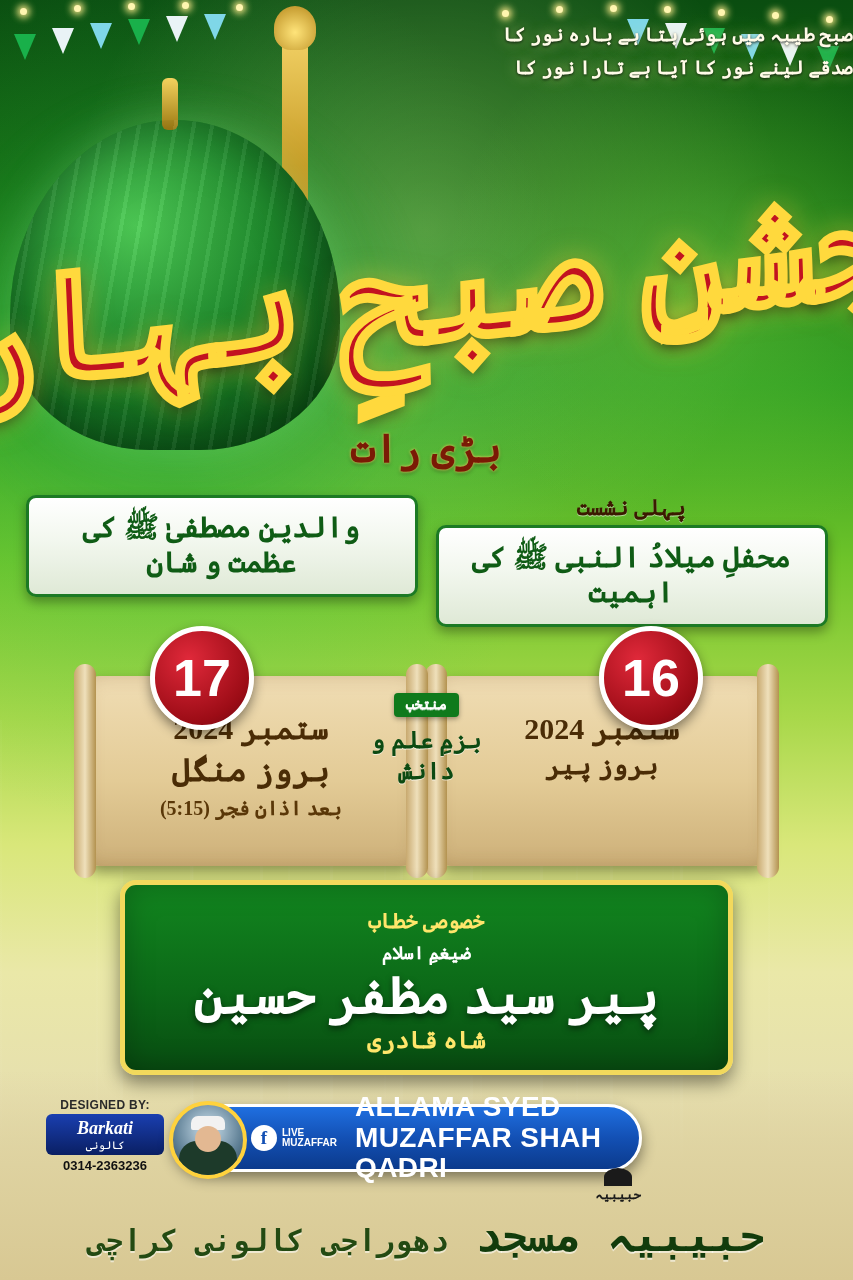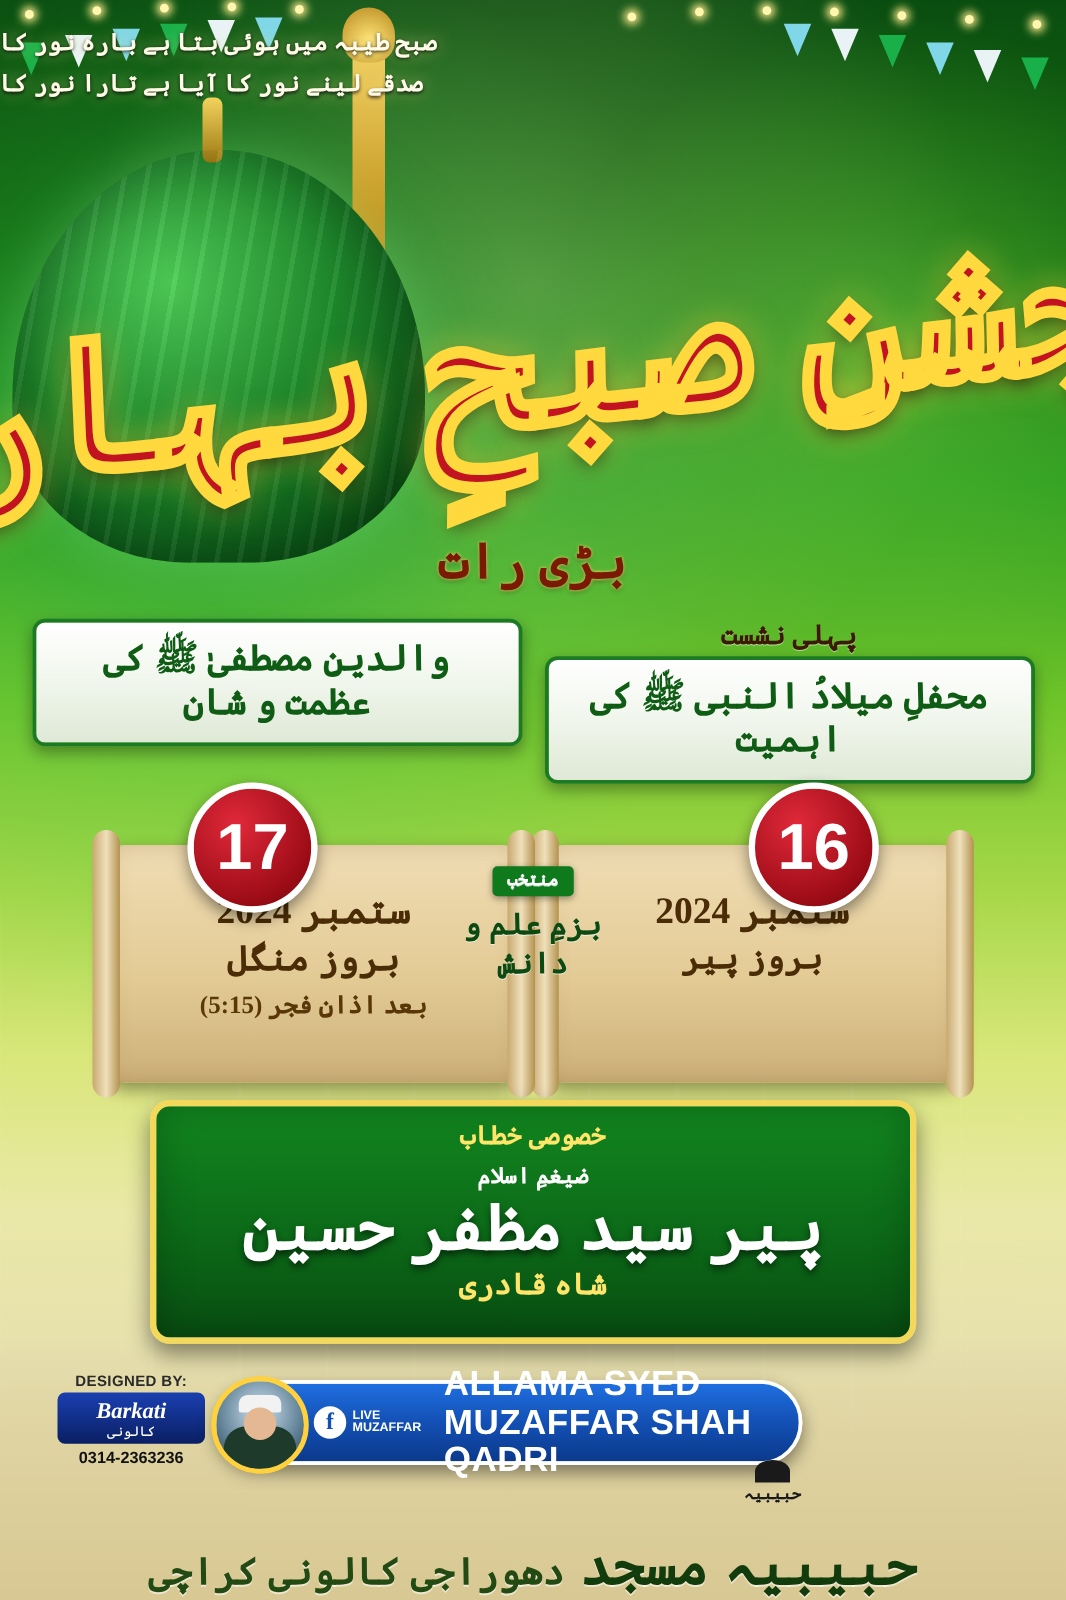--- a/index.html
+++ b/index.html
@@ -86,21 +86,21 @@
   .flag.alt { border-top-color:#e9f3f6; }
   .flag.alt2 { border-top-color:#7fd7e8; }
   .bulb {
     position:absolute; width:7px; height:7px; border-radius:50%;
     background:#fff6b0; box-shadow:0 0 7px 3px rgba(255,236,140,.95);
   }
 
   
   .couplet {
     position:absolute; top:18px; left:0; width:853px;
-    text-align:left; direction:rtl;
+    text-align:right; direction:rtl;
     color:#fffbe8; font-size:19px; line-height:1.75;
     text-shadow: 0 1px 3px rgba(0,0,0,.75), 0 0 14px rgba(255,240,150,.55);
     font-family:"Liberation Serif", serif; font-weight:bold;
   }
 
   
   .title-wrap {
     position:absolute; top:110px; left:0; width:853px; height:360px;
     display:flex; align-items:center; justify-content:center;
   }
@@ -206,22 +206,22 @@
   
   .speaker-panel {
     position:absolute; top:880px; left:120px; width:613px; height:195px;
     background: linear-gradient(180deg,#12861f 0%, #0c6a18 55%, #084d11 100%);
     border:5px solid #f2d95c;
     border-radius:16px;
     box-shadow: 0 8px 18px rgba(0,0,0,.45), inset 0 0 30px rgba(0,0,0,.25);
     direction:rtl; text-align:center;
   }
   .speaker-kicker {
-    margin-top:11px; color:#ffe66b; font-size:21px; font-weight:bold;
-    font-family:Liberation Sans, sans-serif;
+    margin-top:24px; color:#ffe66b; font-size:21px; font-weight:bold;
+    font-family:Liberation Serif, serif;
   }
   .speaker-title {
     color:#ffffff; font-size:18px; font-weight:bold; margin-top:8px;
     font-family:"Liberation Serif", serif;
   }
   .speaker-name {
     color:#ffffff; font-size:52px; font-weight:bold; line-height:1.15;
     margin-top:2px; font-family:"Liberation Serif", serif;
     text-shadow: 0 3px 6px rgba(0,0,0,.5);
   }
@@ -283,23 +283,23 @@
     font-family:"Liberation Serif", serif;
   }
   .fb-text { color:#ffffff; font-size:10px; font-weight:bold; line-height:1.05; }
   .live-names {
     color:#ffffff; font-weight:bold; font-size:28px; line-height:1.1;
     letter-spacing:.4px; margin-left:10px;
   }
 
   
   .venue {
-    position:absolute; left:0; bottom:0; width:853px;
+    position:absolute; left:0; bottom:14px; width:853px;
     direction:rtl; text-align:center;
-    font-family:Liberation Sans, sans-serif; font-weight:bold;
+    font-family:Liberation Mono, monospace; font-weight:bold;
     color:#123c0c; font-size:44px; line-height:1.2;
     text-shadow: 0 2px 0 rgba(255,255,255,.55);
   }
   .venue .sub { font-size:30px; color:#234a12; }
   .venue-crest {
     position:absolute; right:212px; bottom:78px;
     font-size:13px; color:#1a1a1a; direction:rtl; font-weight:bold;
     text-align:center; line-height:1.1;
   }
   .venue-crest .dome-mini{
@@ -370,21 +370,21 @@
 
   <div class="scrolls">
 
     <div class="scroll right">
       <div class="scroll-date">ستمبر 2024</div>
       <div class="scroll-date" style="margin-top:2px;font-size:26px">بروز پیر</div>
     </div>
 
     <div class="scroll left">
       <div class="scroll-date">ستمبر 2024</div>
-      <div class="scroll-date" style="margin-top:2px;font-size:28px">بروز منگل</div>
+      <div class="scroll-date" style="margin-top:2px;font-size:32px">بروز منگل</div>
       <div class="scroll-time">بعد اذانِ فجر (5:15)</div>
     </div>
 
     <div class="day-badge b16">16</div>
     <div class="day-badge b17">17</div>
 
     <div class="mid-tag">
       <span class="flagtag">منتخب</span>
       <div>بزمِ علم و</div>
       <div>دانش</div>

